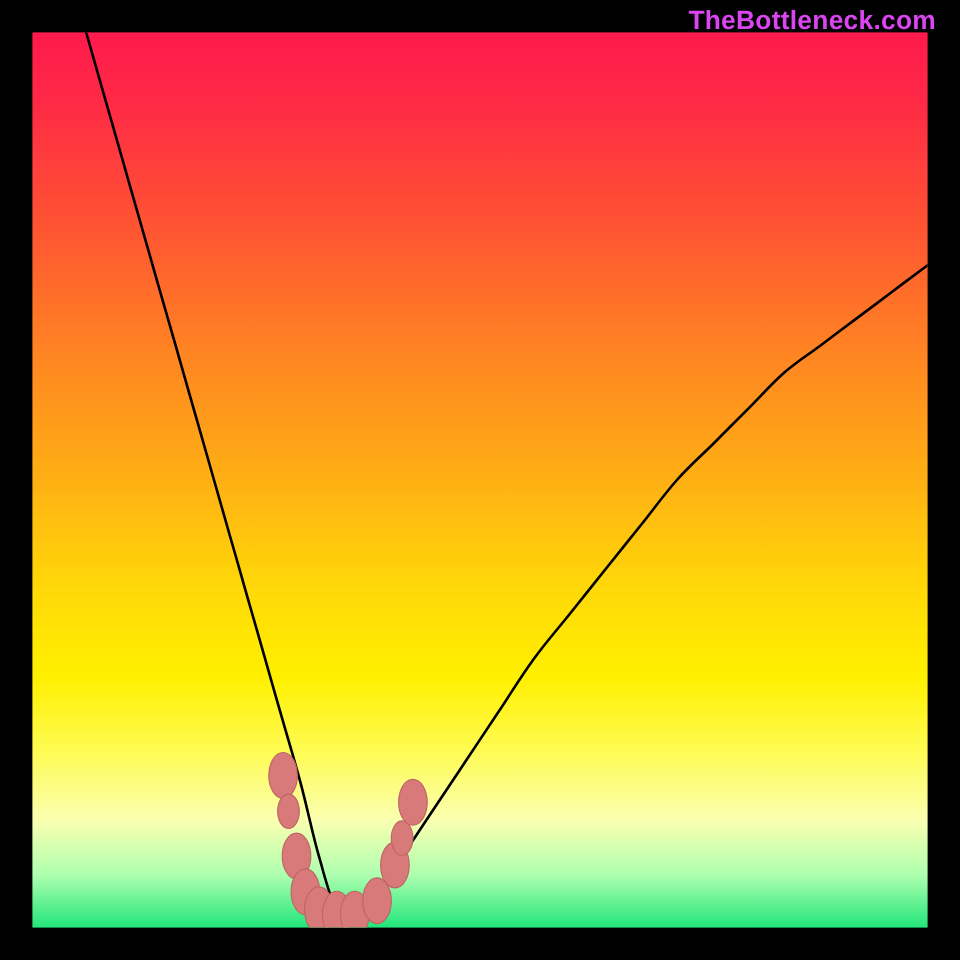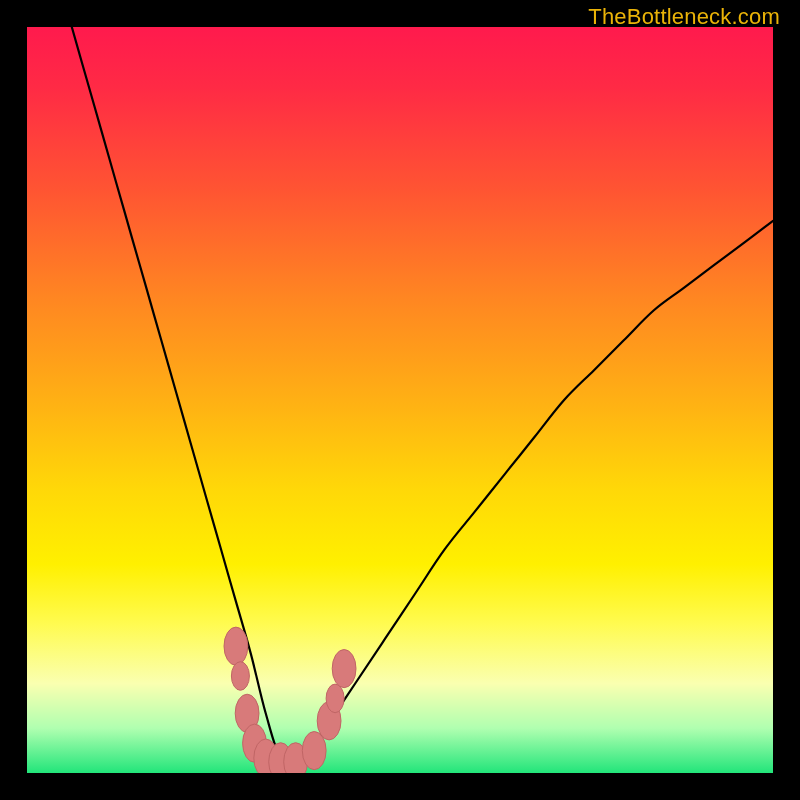--- a/index.html
+++ b/index.html
@@ -36,22 +36,22 @@
       #fffb50 80%,
       #faffb0 88%,
       #b0ffb0 94%,
       #22e57a 100%);
   }
   .attribution {
     position: absolute;
     top: 4px;
     right: 20px;
     font-size: 22px;
-    font-weight: 400;
-    color: #eab308;
+    font-weight: 700;
+    color: #d946ef;
     letter-spacing: 0.2px;
   }
   svg.curves {
     position: absolute;
     top: 0;
     left: 0;
     width: 746px;
     height: 746px;
   }
 </style>

